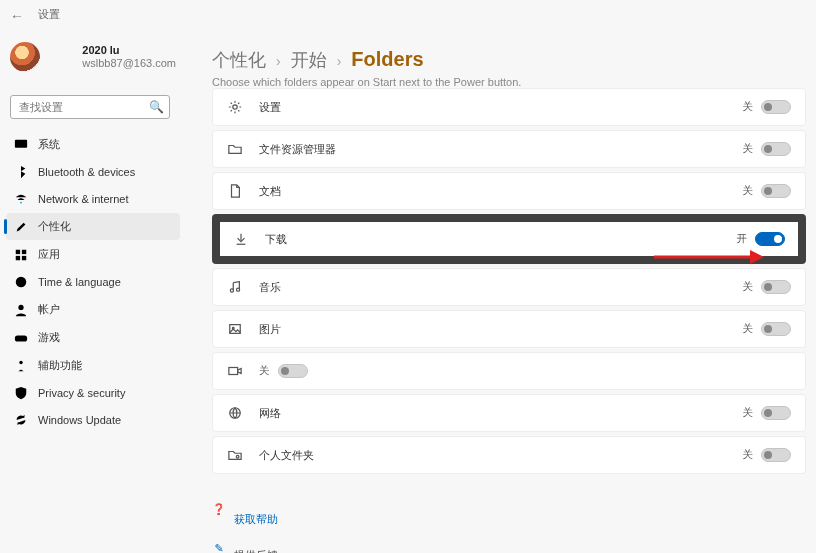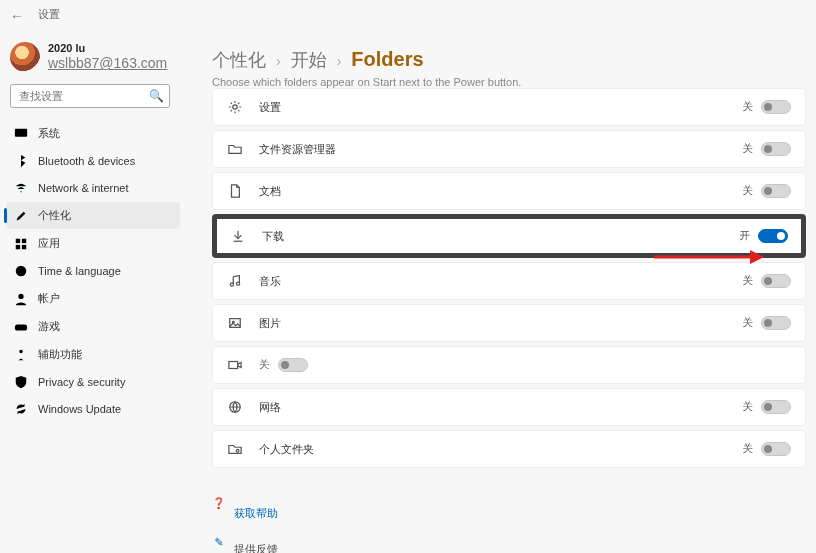--- a/index.html
+++ b/index.html
@@ -27,31 +27,32 @@
     width: 180px;
     padding: 10px 0 10px 6px;
     display: flex;
     flex-direction: column;
   }
   .profile {
     display: flex;
     align-items: center;
     gap: 8px;
     padding: 4px 4px 12px 4px;
+    justify-content: space-between;
   }
   .avatar {
     width: 30px; height: 30px;
     border-radius: 50%;
     background: radial-gradient(circle at 40% 35%, #ffd89a 0 25%, #d46a3a 26% 48%, #8e452b 49% 70%, #f6e8de 71% 100%);
   }
   .profile-text { display: flex; flex-direction: column; line-height: 1.2; }
   .profile-name { font-size: 11px; font-weight: 600; color: #222; }
-  .profile-email { font-size: 14px; color: #7a7a7a; text-decoration: underline; }
+  .profile-email { font-size: 11px; color: #7a7a7a; }
   .search {
-    margin: 0 10px 12px 4px;
+    margin: 11px 10px 12px 4px;
     position: relative;
   }
   .search input {
     width: 100%;
     padding: 5px 24px 5px 8px;
     border: 1px solid #aaa;
     border-radius: 3px;
     font-size: 11px;
     background: #fff;
     color: #555;
@@ -145,21 +146,21 @@
   }
   .toggle.on { background: #0067c0; border: 1px solid #0067c0; }
   .toggle.on::after {
     content: "";
     position: absolute;
     right: 2px; top: 50%; transform: translateY(-50%);
     width: 8px; height: 8px; border-radius: 50%;
     background: #fff;
   }
   .row.highlight {
-    border: 5px solid #404040;
+    border: 8px solid #404040;
     padding: 9px 13px;
   }
   .footer-links {
     margin-top: 18px;
     display: flex;
     flex-direction: column;
     gap: 6px;
   }
   .footer-link {
     display: flex; align-items: center; gap: 8px;

